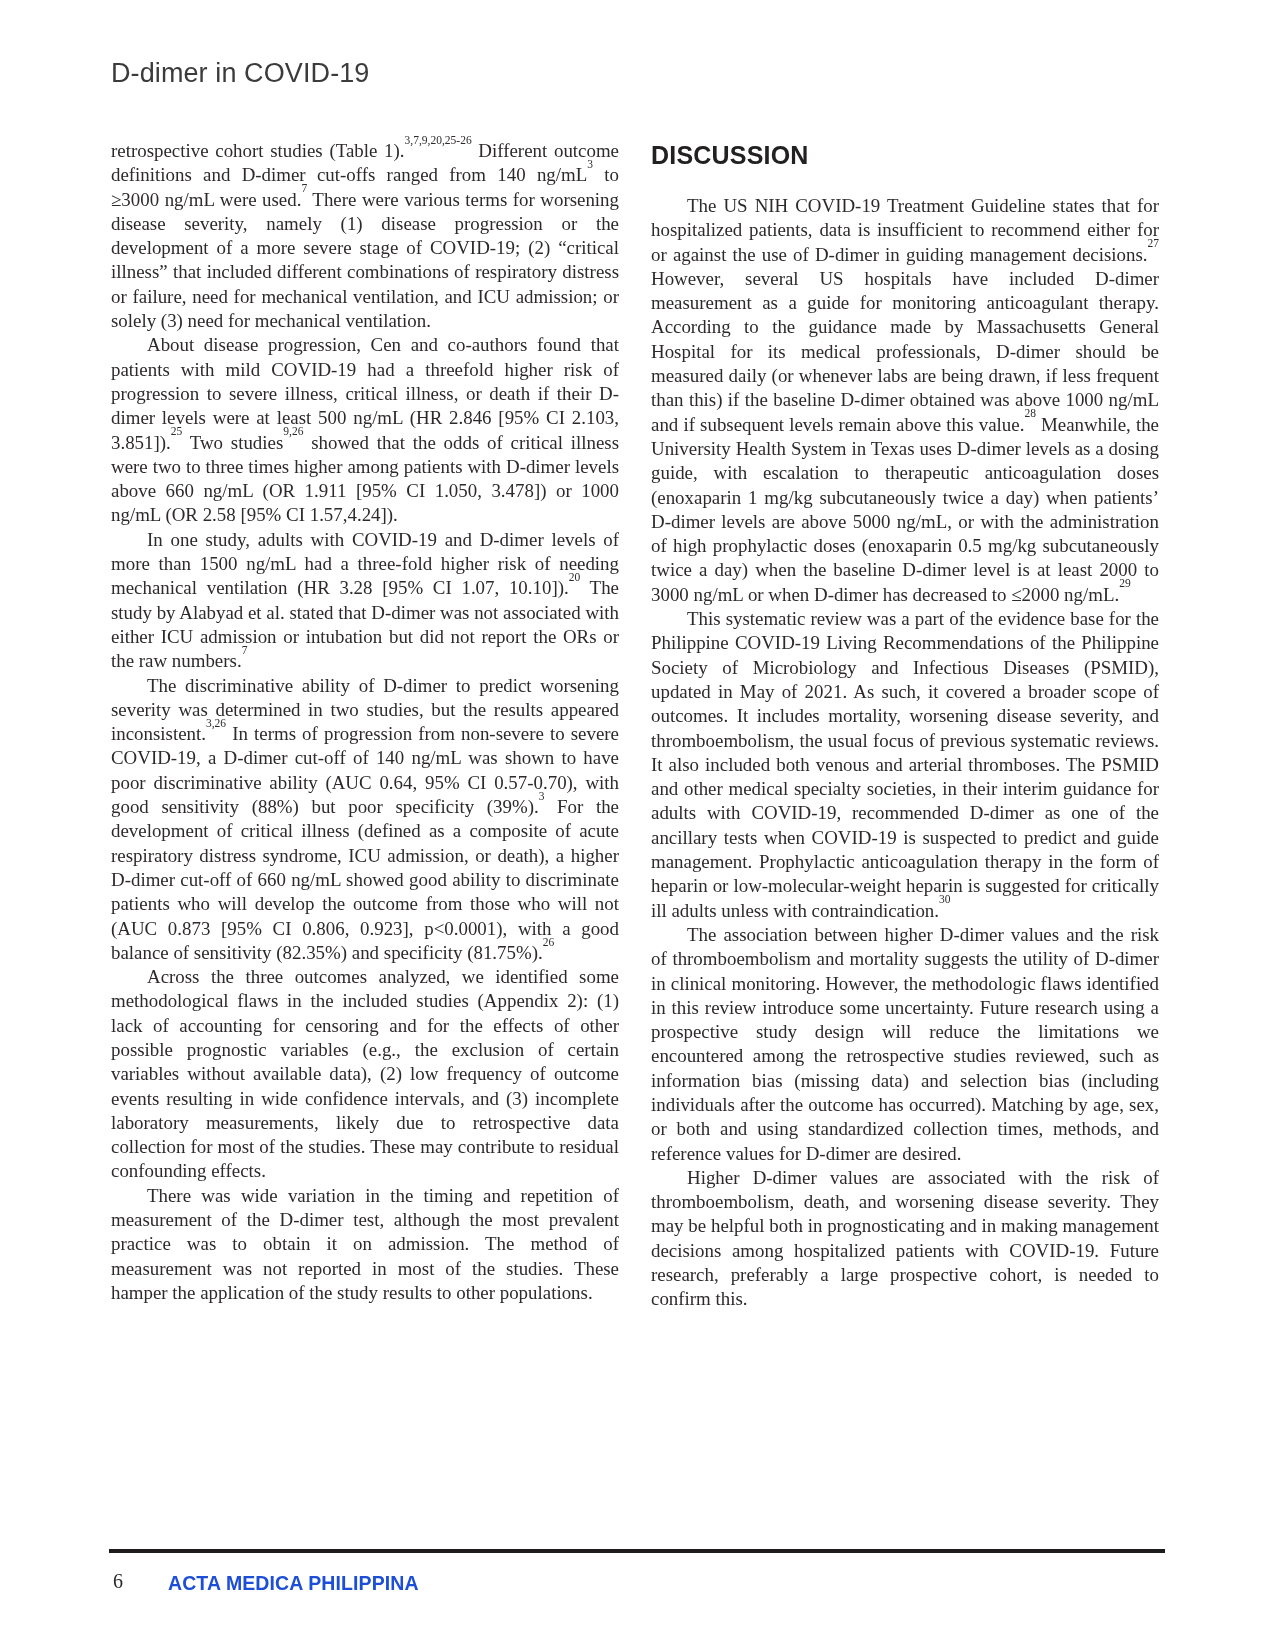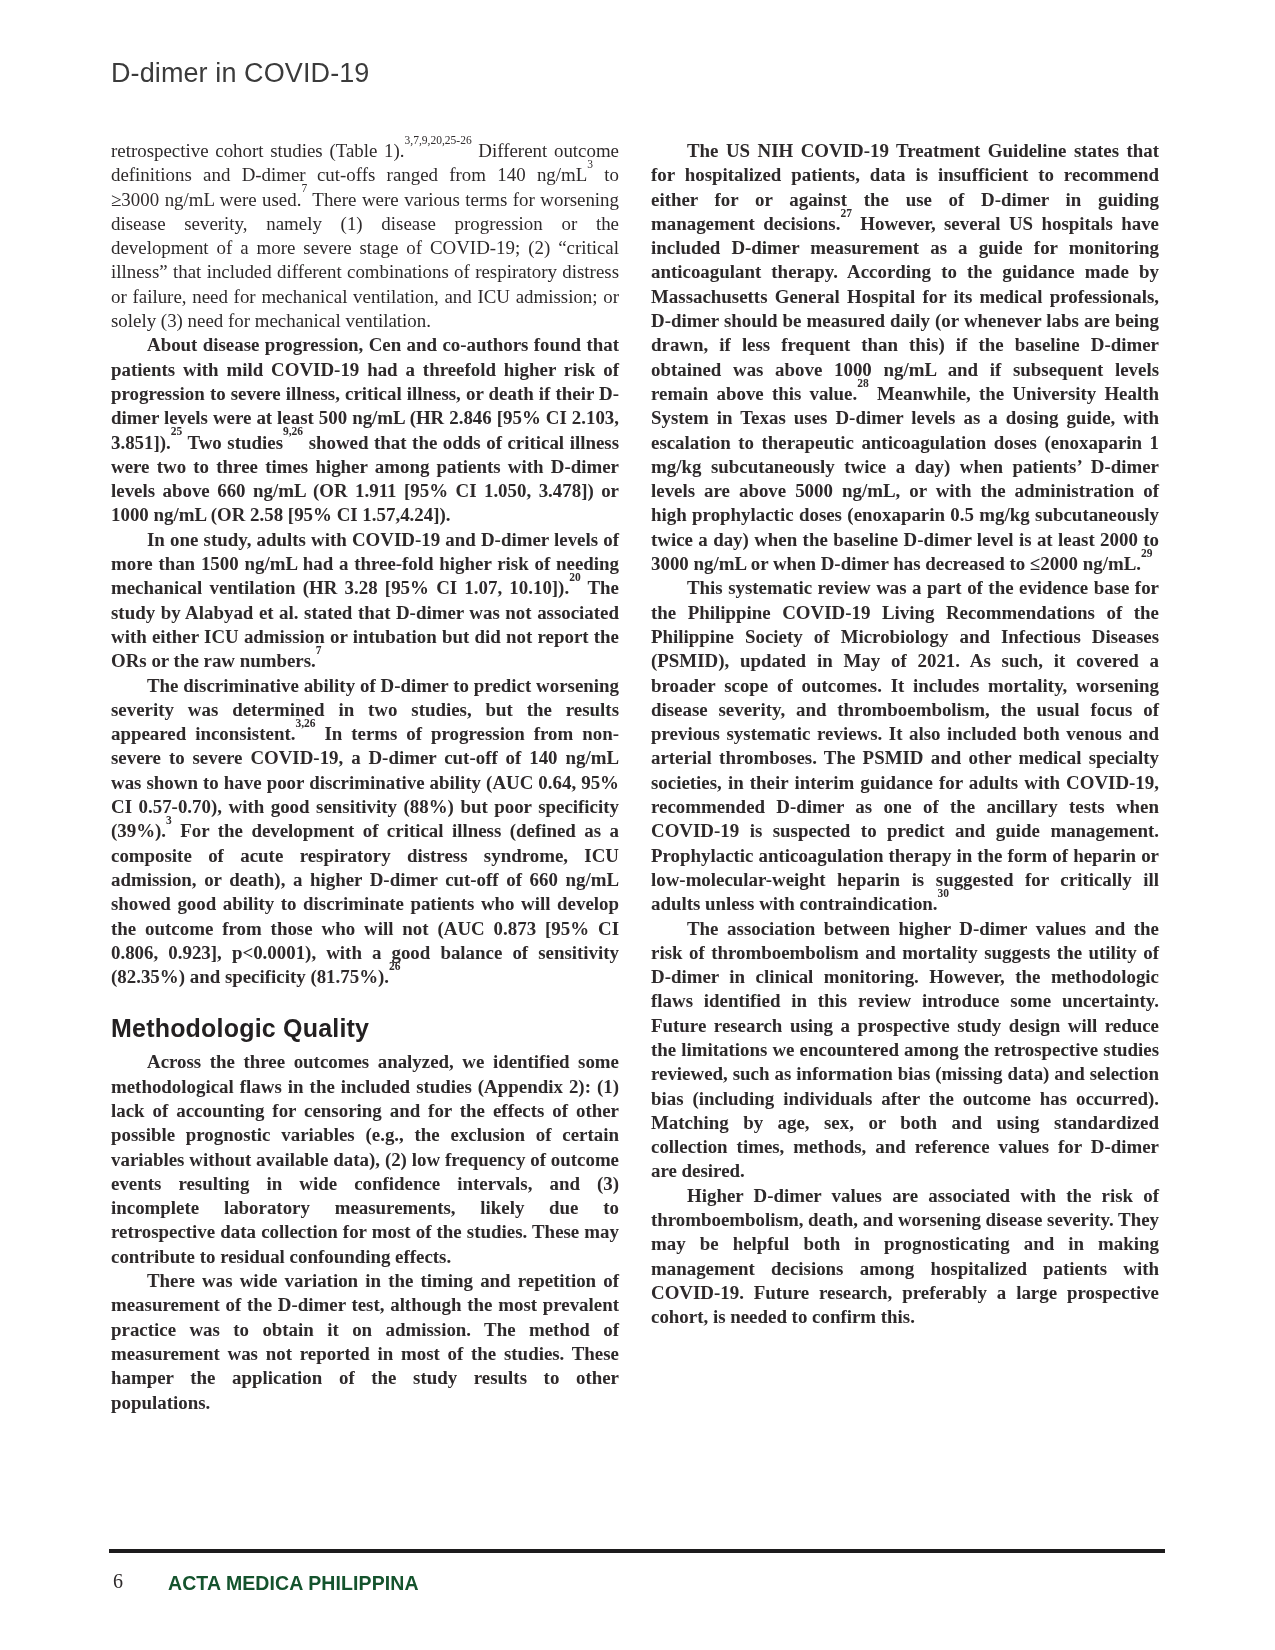--- a/index.html
+++ b/index.html
@@ -26,21 +26,21 @@
     align-items: flex-start;
   }
   .col { width: 508px; }
   .col p {
     margin: 0;
     font-size: 18.9px;
     line-height: 24.3px;
     text-align: justify;
     color: #2e2a2b;
   }
-  .col p.indent { text-indent: 36px; font-weight: bold; }
+  .col p.indent { text-indent: 36px; }
   .col h2, .col h3 {
     font-family: "Liberation Sans", sans-serif;
     font-weight: 700;
     font-size: 25px;
     line-height: 27px;
     color: #232021;
     letter-spacing: 0.2px;
   }
   .col h2 { margin: 30px 0 25px 0; }
   .col h2:first-child { margin-top: 3px; }
@@ -60,39 +60,39 @@
     position: absolute; left: 113px; top: 1570px;
     font-family: "Liberation Serif", serif;
     font-size: 20px; color: #2e2a2b;
   }
   .footer-journal {
     position: absolute; left: 168px; top: 1572px;
     font-family: "Liberation Sans", sans-serif;
     font-weight: 700;
     font-size: 19.5px;
     letter-spacing: 0.1px;
-    color: #14532d;
+    color: #1d4ed8;
   }
 </style>
 </head>
 <body>
 
 <div class="running-head">D-dimer in COVID-19</div>
 
 <div class="columns">
   <div class="col">
       <p>retrospective cohort studies (Table 1).<sup class="cite">3,7,9,20,25-26</sup> Different outcome definitions and D-dimer cut-offs ranged from 140 ng/mL<sup class="cite">3</sup> to ≥3000 ng/mL were used.<sup class="cite">7</sup> There were various terms for worsening disease severity, namely (1) disease progression or the development of a more severe stage of COVID-19; (2) “critical illness” that included different combinations of respiratory distress or failure, need for mechanical ventilation, and ICU admission; or solely (3) need for mechanical ventilation.</p>
       <p class="indent">About disease progression, Cen and co-authors found that patients with mild COVID-19 had a threefold higher risk of progression to severe illness, critical illness, or death if their D-dimer levels were at least 500 ng/mL (HR 2.846 [95% CI 2.103, 3.851]).<sup class="cite">25</sup> Two studies<sup class="cite">9,26</sup> showed that the odds of critical illness were two to three times higher among patients with D-dimer levels above 660 ng/mL (OR 1.911 [95% CI 1.050, 3.478]) or 1000 ng/mL (OR 2.58 [95% CI 1.57,4.24]).</p>
       <p class="indent">In one study, adults with COVID-19 and D-dimer levels of more than 1500 ng/mL had a three-fold higher risk of needing mechanical ventilation (HR 3.28 [95% CI 1.07, 10.10]).<sup class="cite">20</sup> The study by Alabyad et al. stated that D-dimer was not associated with either ICU admission or intubation but did not report the ORs or the raw numbers.<sup class="cite">7</sup></p>
       <p class="indent">The discriminative ability of D-dimer to predict worsening severity was determined in two studies, but the results appeared inconsistent.<sup class="cite">3,26</sup> In terms of progression from non-severe to severe COVID-19, a D-dimer cut-off of 140 ng/mL was shown to have poor discriminative ability (AUC 0.64, 95% CI 0.57-0.70), with good sensitivity (88%) but poor specificity (39%).<sup class="cite">3</sup> For the development of critical illness (defined as a composite of acute respiratory distress syndrome, ICU admission, or death), a higher D-dimer cut-off of 660 ng/mL showed good ability to discriminate patients who will develop the outcome from those who will not (AUC 0.873 [95% CI 0.806, 0.923], p&lt;0.0001), with a good balance of sensitivity (82.35%) and specificity (81.75%).<sup class="cite">26</sup></p>
-      <h3>Methodologic Quality</h3>
       <p class="indent">Across the three outcomes analyzed, we identified some methodological flaws in the included studies (Appendix 2): (1) lack of accounting for censoring and for the effects of other possible prognostic variables (e.g., the exclusion of certain variables without available data), (2) low frequency of outcome events resulting in wide confidence intervals, and (3) incomplete laboratory measurements, likely due to retrospective data collection for most of the studies. These may contribute to residual confounding effects.</p>
       <p class="indent">There was wide variation in the timing and repetition of measurement of the D-dimer test, although the most prevalent practice was to obtain it on admission. The method of measurement was not reported in most of the studies. These hamper the application of the study results to other populations.</p>
     </div>
   <div class="col">
+      <h2>DISCUSSION</h2>
       <p class="indent">The US NIH COVID-19 Treatment Guideline states that for hospitalized patients, data is insufficient to recommend either for or against the use of D-dimer in guiding management decisions.<sup class="cite">27</sup> However, several US hospitals have included D-dimer measurement as a guide for monitoring anticoagulant therapy. According to the guidance made by Massachusetts General Hospital for its medical professionals, D-dimer should be measured daily (or whenever labs are being drawn, if less frequent than this) if the baseline D-dimer obtained was above 1000 ng/mL and if subsequent levels remain above this value.<sup class="cite">28</sup> Meanwhile, the University Health System in Texas uses D-dimer levels as a dosing guide, with escalation to therapeutic anticoagulation doses (enoxaparin 1 mg/kg subcutaneously twice a day) when patients’ D-dimer levels are above 5000 ng/mL, or with the administration of high prophylactic doses (enoxaparin 0.5 mg/kg subcutaneously twice a day) when the baseline D-dimer level is at least 2000 to 3000 ng/mL or when D-dimer has decreased to ≤2000 ng/mL.<sup class="cite">29</sup></p>
       <p class="indent">This systematic review was a part of the evidence base for the Philippine COVID-19 Living Recommendations of the Philippine Society of Microbiology and Infectious Diseases (PSMID), updated in May of 2021. As such, it covered a broader scope of outcomes. It includes mortality, worsening disease severity, and thromboembolism, the usual focus of previous systematic reviews. It also included both venous and arterial thromboses. The PSMID and other medical specialty societies, in their interim guidance for adults with COVID-19, recommended D-dimer as one of the ancillary tests when COVID-19 is suspected to predict and guide management. Prophylactic anticoagulation therapy in the form of heparin or low-molecular-weight heparin is suggested for critically ill adults unless with contraindication.<sup class="cite">30</sup></p>
       <p class="indent">The association between higher D-dimer values and the risk of thromboembolism and mortality suggests the utility of D-dimer in clinical monitoring. However, the methodologic flaws identified in this review introduce some uncertainty. Future research using a prospective study design will reduce the limitations we encountered among the retrospective studies reviewed, such as information bias (missing data) and selection bias (including individuals after the outcome has occurred). Matching by age, sex, or both and using standardized collection times, methods, and reference values for D-dimer are desired.</p>
       <p class="indent">Higher D-dimer values are associated with the risk of thromboembolism, death, and worsening disease severity. They may be helpful both in prognosticating and in making management decisions among hospitalized patients with COVID-19. Future research, preferably a large prospective cohort, is needed to confirm this.</p>
     </div>
 </div>
 
 <div class="footer-rule"></div>
 <span class="footer-page-number">6</span>
 <span class="footer-journal">ACTA MEDICA PHILIPPINA</span>

